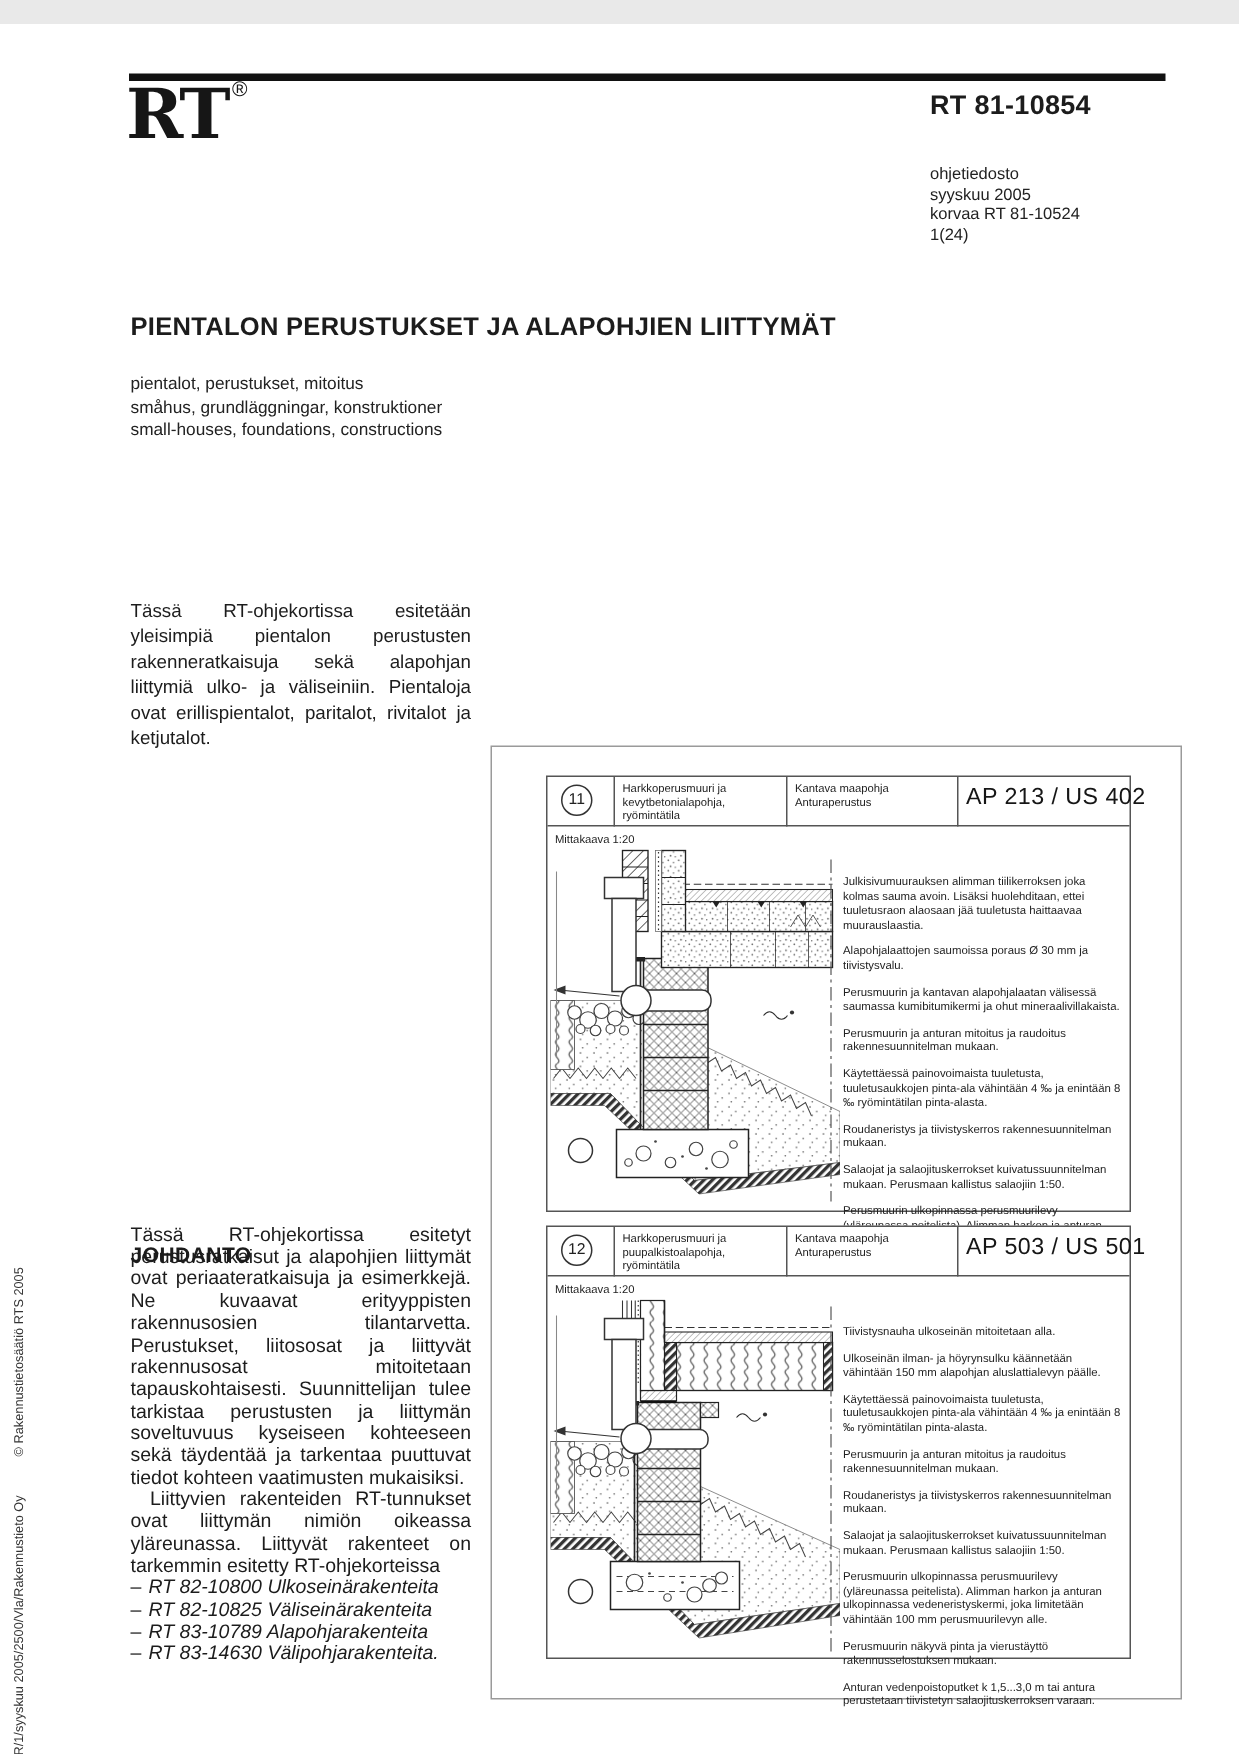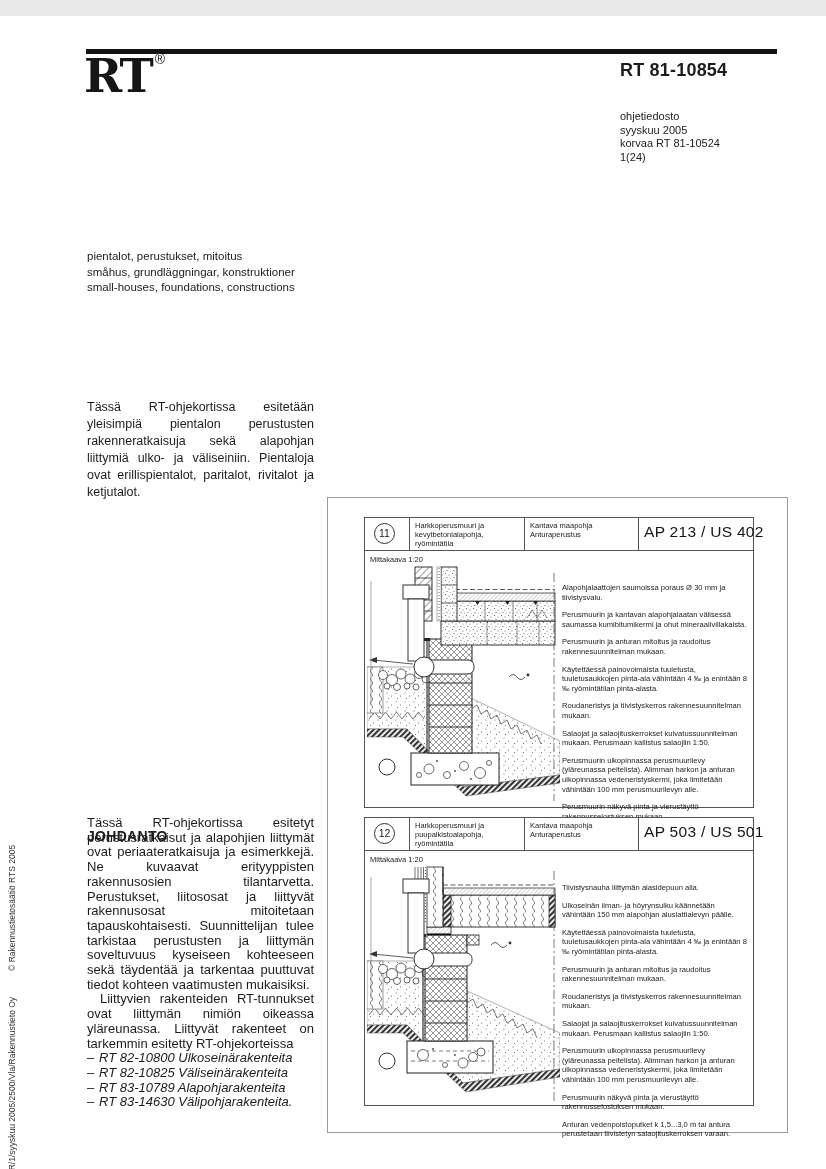--- a/index.html
+++ b/index.html
@@ -96,20 +96,21 @@
   <div class="abs logo"><span>RT</span><span class="reg">®</span></div>
 
   <div class="abs doc-num">RT 81-10854</div>
   <div class="abs doc-meta">
     <div>ohjetiedosto</div>
     <div>syyskuu 2005</div>
     <div>korvaa RT 81-10524</div>
     <div>1(24)</div>
   </div>
 
+  <h1 class="abs main-title">PIENTALON PERUSTUKSET JA ALAPOHJIEN LIITTYMÄT</h1>
   <div class="abs keywords">
     <div>pientalot, perustukset, mitoitus</div>
     <div>småhus, grundläggningar, konstruktioner</div>
     <div>small-houses, foundations, constructions</div>
   </div>
 
   <p class="abs intro">Tässä RT-ohjekortissa esitetään yleisimpiä pientalon perustusten rakenneratkaisuja sekä alapohjan liittymiä ulko- ja väliseiniin. Pientaloja ovat erillispientalot, paritalot, rivitalot ja ketjutalot.</p>
 
   <h2 class="abs joh-h">JOHDANTO</h2>
   <div class="abs joh-body">
@@ -231,20 +232,21 @@
             <rect x="57" y="95" width="50" height="14" rx="6"></rect>
             <circle cx="57" cy="102" r="10"></circle>
           </g>
           <circle cx="20" cy="202" r="8" fill="#fff" stroke="#333" stroke-width="1"></circle>
           <path d="M142,112 q4,-5 8,0 q4,5 8,0" fill="none" stroke="#333" stroke-width="0.8"></path>
             <circle cx="161" cy="110" r="1.4" fill="#333"></circle>
           <line x1="187" y1="8" x2="187" y2="236" stroke="#555" stroke-width="0.8" stroke-dasharray="9 3 2 3"></line>
           <line x1="4" y1="16" x2="4" y2="140" stroke="#888" stroke-width="0.7"></line>
         </svg>
         <div class="notes">
+          <p>Julkisivumuurauksen alimman tiilikerroksen joka kolmas sauma avoin. Lisäksi huolehditaan, ettei tuuletusraon alaosaan jää tuuletusta haittaavaa muurauslaastia.</p>
           <p>Alapohjalaattojen saumoissa poraus Ø 30 mm ja tiivistysvalu.</p>
           <p>Perusmuurin ja kantavan alapohjalaatan välisessä saumassa kumibitumikermi ja ohut mineraalivillakaista.</p>
           <p>Perusmuurin ja anturan mitoitus ja raudoitus rakennesuunnitelman mukaan.</p>
           <p>Käytettäessä painovoimaista tuuletusta, tuuletusaukkojen pinta-ala vähintään 4 ‰ ja enintään 8 ‰ ryömintätilan pinta-alasta.</p>
           <p>Roudaneristys ja tiivistyskerros rakennesuunnitelman mukaan.</p>
           <p>Salaojat ja salaojituskerrokset kuivatussuunnitelman mukaan. Perusmaan kallistus salaojiin 1:50.</p>
           <p>Perusmuurin ulkopinnassa perusmuurilevy (yläreunassa peitelista). Alimman harkon ja anturan ulkopinnassa vedeneristyskermi, joka limitetään vähintään 100 mm perusmuurilevyn alle.</p>
           <p>Perusmuurin näkyvä pinta ja vierustäyttö rakennusselostuksen mukaan.</p>
         </div>
       </div>
@@ -328,21 +330,21 @@
             <rect x="57" y="88" width="48" height="13" rx="5.5"></rect>
             <circle cx="57" cy="94" r="10"></circle>
           </g>
           <circle cx="20" cy="196" r="8" fill="#fff" stroke="#333" stroke-width="1"></circle>
           <path d="M124,80 q4,-5 8,0 q4,5 8,0" fill="none" stroke="#333" stroke-width="0.8"></path>
             <circle cx="143" cy="78" r="1.4" fill="#333"></circle>
           <line x1="187" y1="6" x2="187" y2="236" stroke="#555" stroke-width="0.8" stroke-dasharray="9 3 2 3"></line>
           <line x1="4" y1="12" x2="4" y2="134" stroke="#888" stroke-width="0.7"></line>
         </svg>
         <div class="notes">
-          <p>Tiivistysnauha liittymän alasidepuun alla.</p>
+          <p>Tiivistysnauha ulkoseinän mitoitetaan alla.</p>
           <p>Ulkoseinän ilman- ja höyrynsulku käännetään vähintään 150 mm alapohjan aluslattialevyn päälle.</p>
           <p>Käytettäessä painovoimaista tuuletusta, tuuletusaukkojen pinta-ala vähintään 4 ‰ ja enintään 8 ‰ ryömintätilan pinta-alasta.</p>
           <p>Perusmuurin ja anturan mitoitus ja raudoitus rakennesuunnitelman mukaan.</p>
           <p>Roudaneristys ja tiivistyskerros rakennesuunnitelman mukaan.</p>
           <p>Salaojat ja salaojituskerrokset kuivatussuunnitelman mukaan. Perusmaan kallistus salaojiin 1:50.</p>
           <p>Perusmuurin ulkopinnassa perusmuurilevy (yläreunassa peitelista). Alimman harkon ja anturan ulkopinnassa vedeneristyskermi, joka limitetään vähintään 100 mm perusmuurilevyn alle.</p>
           <p>Perusmuurin näkyvä pinta ja vierustäyttö rakennusselostuksen mukaan.</p>
           <p>Anturan vedenpoistoputket k 1,5...3,0 m tai antura perustetaan tiivistetyn salaojituskerroksen varaan.</p>
         </div>
       </div>

